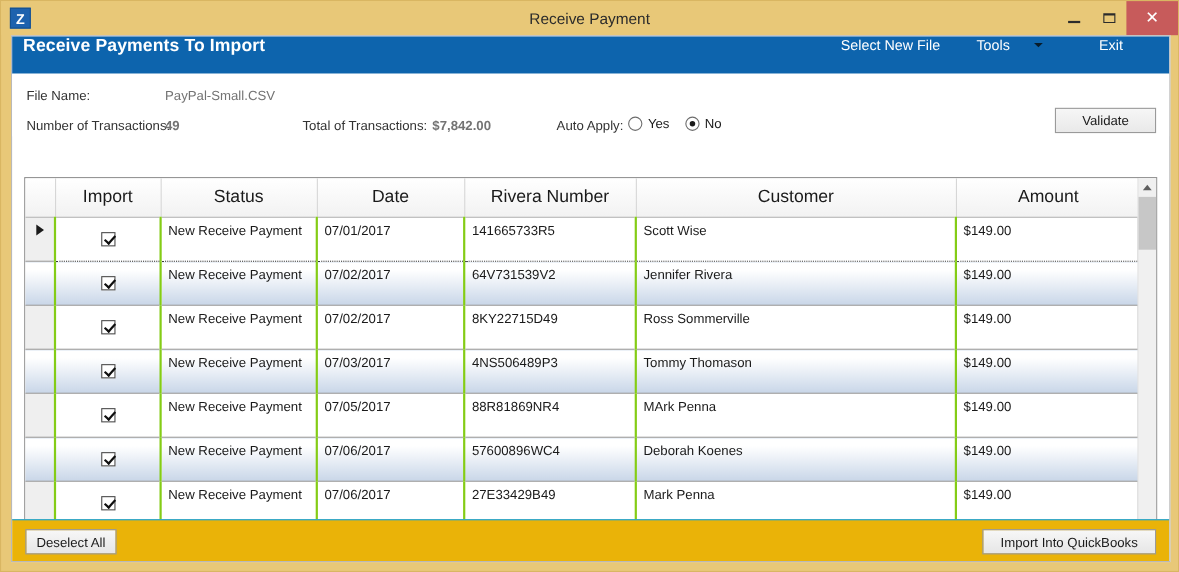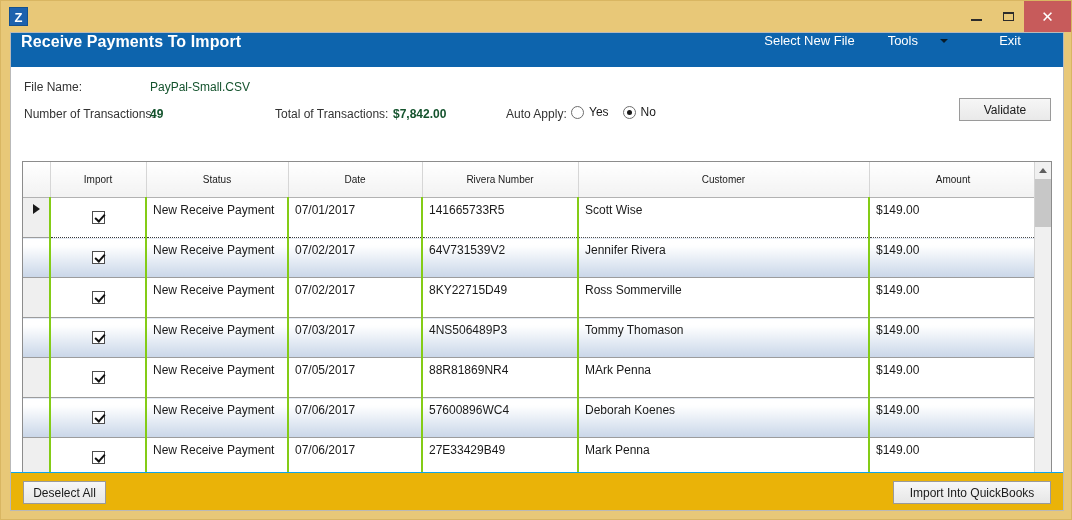--- a/index.html
+++ b/index.html
@@ -149,21 +149,21 @@
 
   
   .info {
     position: relative;
     height: 57px;
     background: #ffffff;
     font-size: 12px;
     color: #333333;
   }
   .lbl { position: absolute; white-space: nowrap; }
-  .val { position: absolute; white-space: nowrap; color: #14532d; }
+  .val { position: absolute; white-space: nowrap; color: #737373; }
 
   .r-file-lbl   { left: 13px;  top: 13px; }
   .r-file-val   { left: 139px; top: 13px; }
   .r-num-lbl    { left: 13px;  top: 40px; }
   .r-num-val    { left: 139px; top: 40px; font-weight: bold; }
   .r-tot-lbl    { left: 264px; top: 40px; }
   .r-tot-val    { left: 382px; top: 40px; font-weight: bold; }
   .r-auto-lbl   { left: 495px; top: 40px; }
 
   .radios { position: absolute; left: 560px; top: 38px; display: flex; align-items: center; }
@@ -222,21 +222,21 @@
     width: 100%;
     font-size: 12px;
     color: #1a1a1a;
   }
   table.grid th {
     height: 33px;
     background: linear-gradient(#ffffff, #f2f2f2);
     border-right: 1px solid #d6d6d6;
     border-bottom: 1px solid #b2b2b2;
     font-weight: normal;
-    font-size: 10px;
+    font-size: 16px;
     color: #1a1a1a;
     text-align: center;
   }
   table.grid td {
     height: 34px;
     border-right: 2px solid #84cc16;
     border-bottom: 1px solid #9c9c9c;
     padding: 0 6px;
     vertical-align: top;
     padding-top: 5px;
@@ -360,20 +360,21 @@
   .btn-deselect { left: 12px; top: 8px; width: 83px; }
   .btn-import   { right: 12px; top: 8px; width: 158px; }
 </style>
 </head>
 <body>
 
 <div id="app">
 
   <div class="titlebar">
     <div class="app-icon">Z</div>
+    <div class="title-text">Receive Payment</div>
     <div class="wincontrols">
       <div class="winbtn">
           <span class="glyph-min"></span>
         </div>
       <div class="winbtn">
           <span class="glyph-max"></span>
         </div>
       <div class="winbtn close">
           <span class="glyph-close">✕</span>
         </div>

